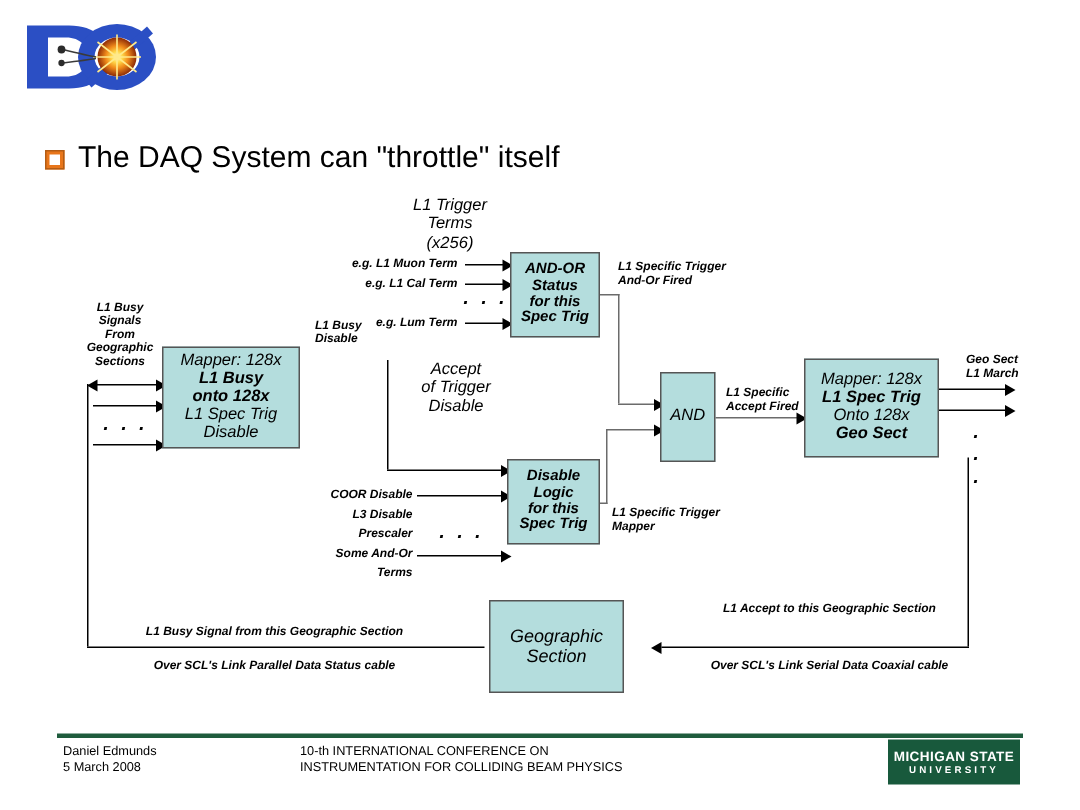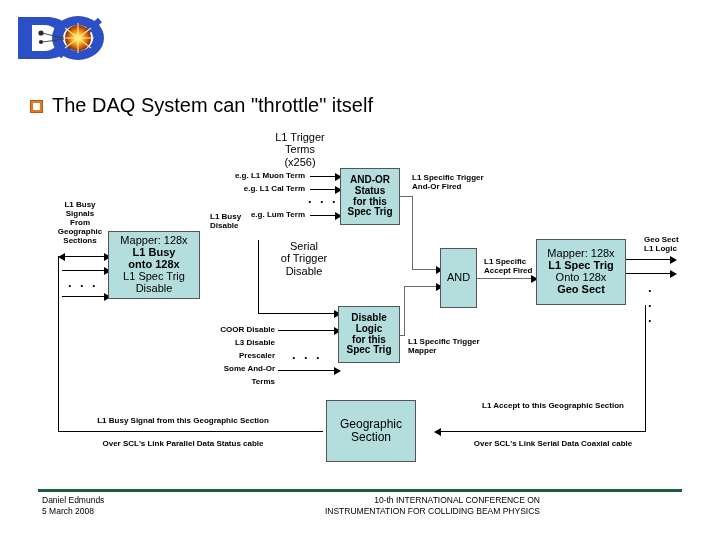--- a/index.html
+++ b/index.html
@@ -24,21 +24,21 @@
     width:13px;height:13px;background:#E8761B;border:1px solid #b35c14;
     box-sizing:border-box;margin-right:9px;position:relative;top:1px;
   }
   #bullet-box::after{
     content:"";position:absolute;left:2px;top:2px;right:2px;bottom:2px;
     background:#ffffff;
   }
   #bullet-text{font-size:20px;color:#000;white-space:nowrap;}
 
   
-  #diagram{position:absolute;left:0;top:128px;width:581px;height:350px;}
+  #diagram{position:absolute;left:0;top:128px;width:581px;height:350px;font-style:italic;}
   .box{
     position:absolute;background:#B4DDDD;border:1px solid #555;
     box-sizing:border-box;display:flex;flex-direction:column;
     align-items:center;justify-content:center;text-align:center;color:#000;
   }
   .box .ln{display:block;line-height:1.08;white-space:nowrap;}
   .lbl{position:absolute;color:#000;line-height:1.12;white-space:nowrap;}
   .lbl.c{text-align:center;}
   .lbl.r{text-align:right;}
   .bold{font-weight:bold;}
@@ -54,21 +54,21 @@
   .arrow-l{
     position:absolute;width:0;height:0;
     border-top:4px solid transparent;border-bottom:4px solid transparent;
     border-right:7px solid #000;
   }
   .dots{position:absolute;font-size:13px;font-weight:bold;color:#000;letter-spacing:2px;}
 
   
   #footer-rule{position:absolute;left:38px;top:489px;width:644px;height:3px;background:#1f5c3d;}
   #footer-left{position:absolute;left:42px;top:495px;font-size:8.5px;color:#000;line-height:11px;}
-  #footer-center{position:absolute;left:200px;top:495px;width:340px;text-align:right;font-size:8.5px;color:#000;line-height:11px;}
+  #footer-center{position:absolute;left:200px;top:495px;width:340px;text-align:left;font-size:8.5px;color:#000;line-height:11px;}
   #msu{
     position:absolute;left:592px;top:493px;width:88px;height:30px;background:#18593C;
     display:flex;flex-direction:column;align-items:center;justify-content:center;
   }
   #msu .l1{color:#fff;font-size:9px;font-weight:bold;letter-spacing:.3px;line-height:10px;}
   #msu .l2{color:#fff;font-size:6.5px;font-weight:bold;letter-spacing:2.1px;line-height:9px;}
 </style>
 </head>
 <body>
 
@@ -180,21 +180,21 @@
       <span class="ln">L1 Spec Trig</span>
       <span class="ln">Disable</span>
     </div>
 
     <div class="lbl bold" style="left:210px;top:85px;font-size:8px;">
       <span class="ln">L1 Busy</span><br>
       <span class="ln">Disable</span>
     </div>
 
     <div class="lbl c" style="left:262px;top:112px;width:84px;font-size:11px;">
-      <span class="ln">Serial</span><br>
+      <span class="ln">Accept</span><br>
       <span class="ln">of Trigger</span><br>
       <span class="ln">Disable</span>
     </div>
 
     <div class="ln-v" style="left:258px;top:112px;height:73px;"></div>
     <div class="ln-h" style="left:258px;top:185px;width:78px;"></div>
     <div class="arrow-r" style="left:334px;top:181.5px;"></div>
 
     <div class="lbl r bold" style="left:170px;top:198px;width:105px;font-size:8px;">COOR Disable</div>
     <div class="lbl r bold" style="left:170px;top:211px;width:105px;font-size:8px;">L3 Disable</div>
@@ -239,21 +239,21 @@
 
     <div class="box" style="left:536px;top:111px;width:90px;height:66px;font-size:11px;">
       <span class="ln">Mapper: 128x</span>
       <span class="ln bold">L1 Spec Trig</span>
       <span class="ln">Onto 128x</span>
       <span class="ln bold">Geo Sect</span>
     </div>
 
     <div class="lbl bold" style="left:644px;top:108px;font-size:8px;">
       <span class="ln">Geo Sect</span><br>
-      <span class="ln">L1 Logic</span>
+      <span class="ln">L1 March</span>
     </div>
     <div class="ln-h" style="left:626px;top:131px;width:46px;"></div>
     <div class="arrow-r" style="left:670px;top:127.5px;"></div>
     <div class="ln-h" style="left:626px;top:145px;width:46px;"></div>
     <div class="arrow-r" style="left:670px;top:141.5px;"></div>
     <div class="dots" style="left:648px;top:155px;">· · ·</div>
 
     <div class="ln-v" style="left:645px;top:177px;height:126px;"></div>
     <div class="ln-h" style="left:441px;top:303px;width:205px;"></div>
     <div class="arrow-l" style="left:434px;top:299.5px;"></div>
@@ -279,14 +279,18 @@
   <div id="footer-left">
     <div>Daniel Edmunds</div>
     <div>5 March 2008</div>
   </div>
 
   <div id="footer-center">
     <div>10-th INTERNATIONAL CONFERENCE  ON</div>
     <div>INSTRUMENTATION FOR COLLIDING BEAM PHYSICS</div>
   </div>
 
+  <div id="msu">
+    <span class="l1">MICHIGAN STATE</span>
+    <span class="l2">UNIVERSITY</span>
+  </div>
 
 </div>
 
 </body></html>

